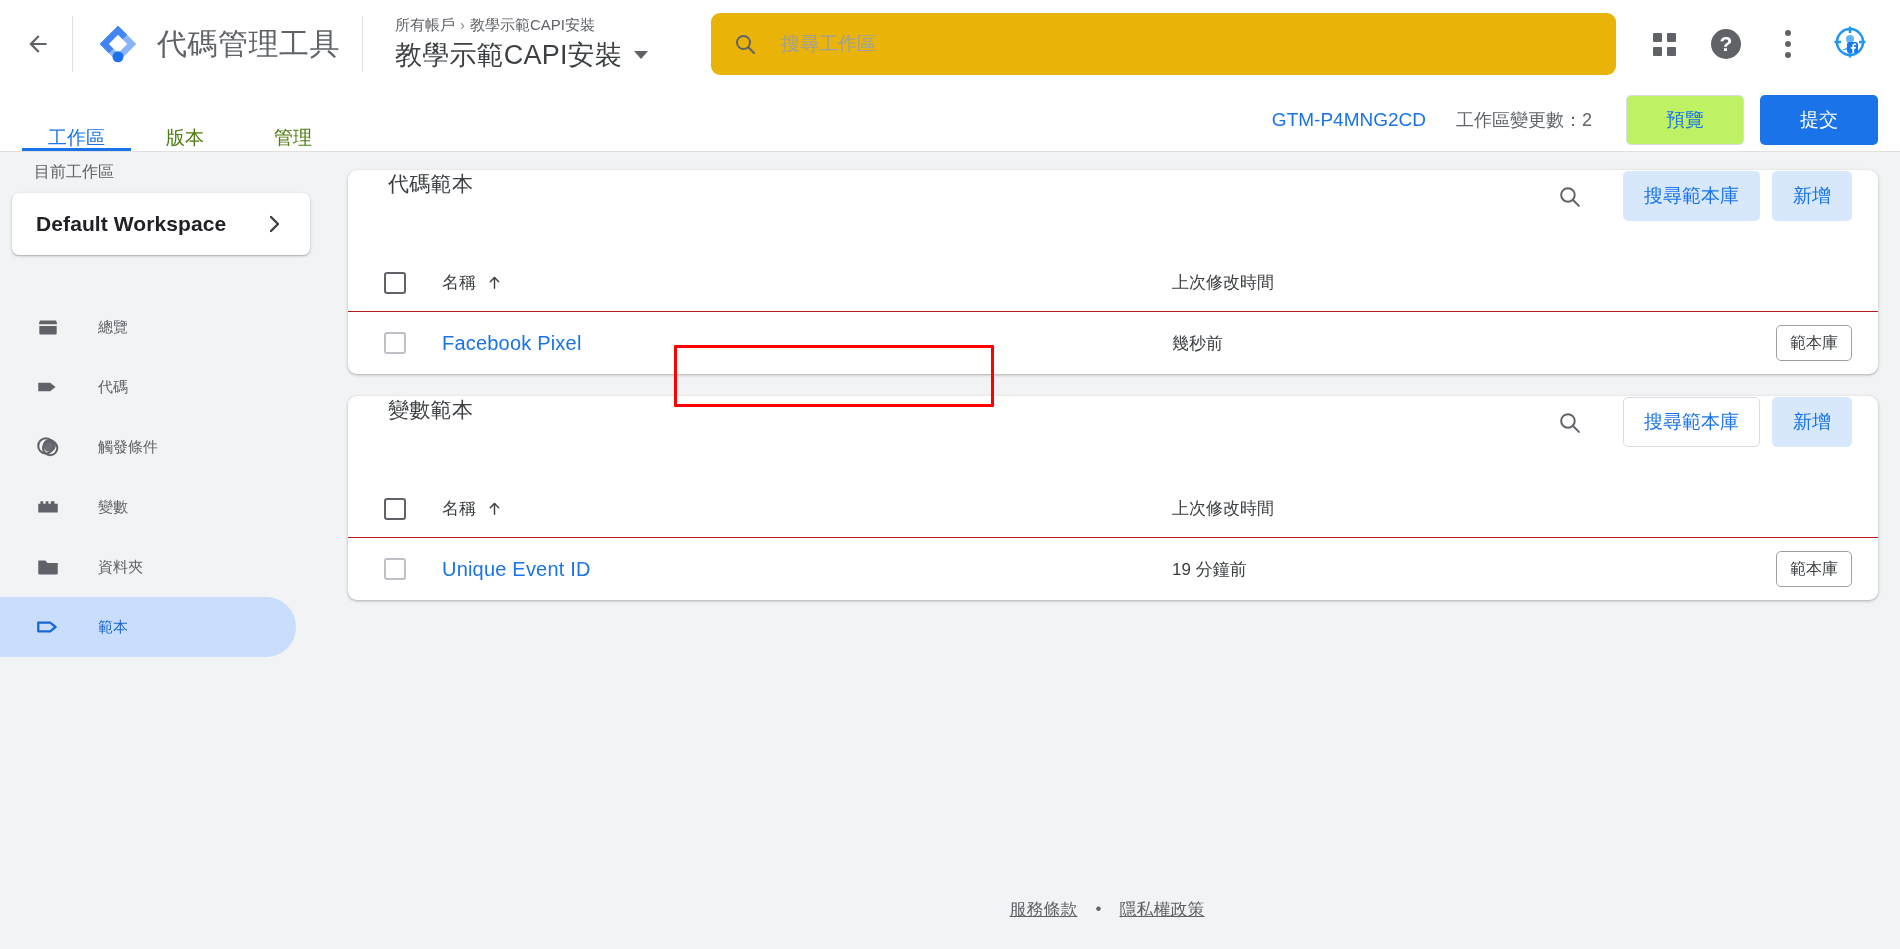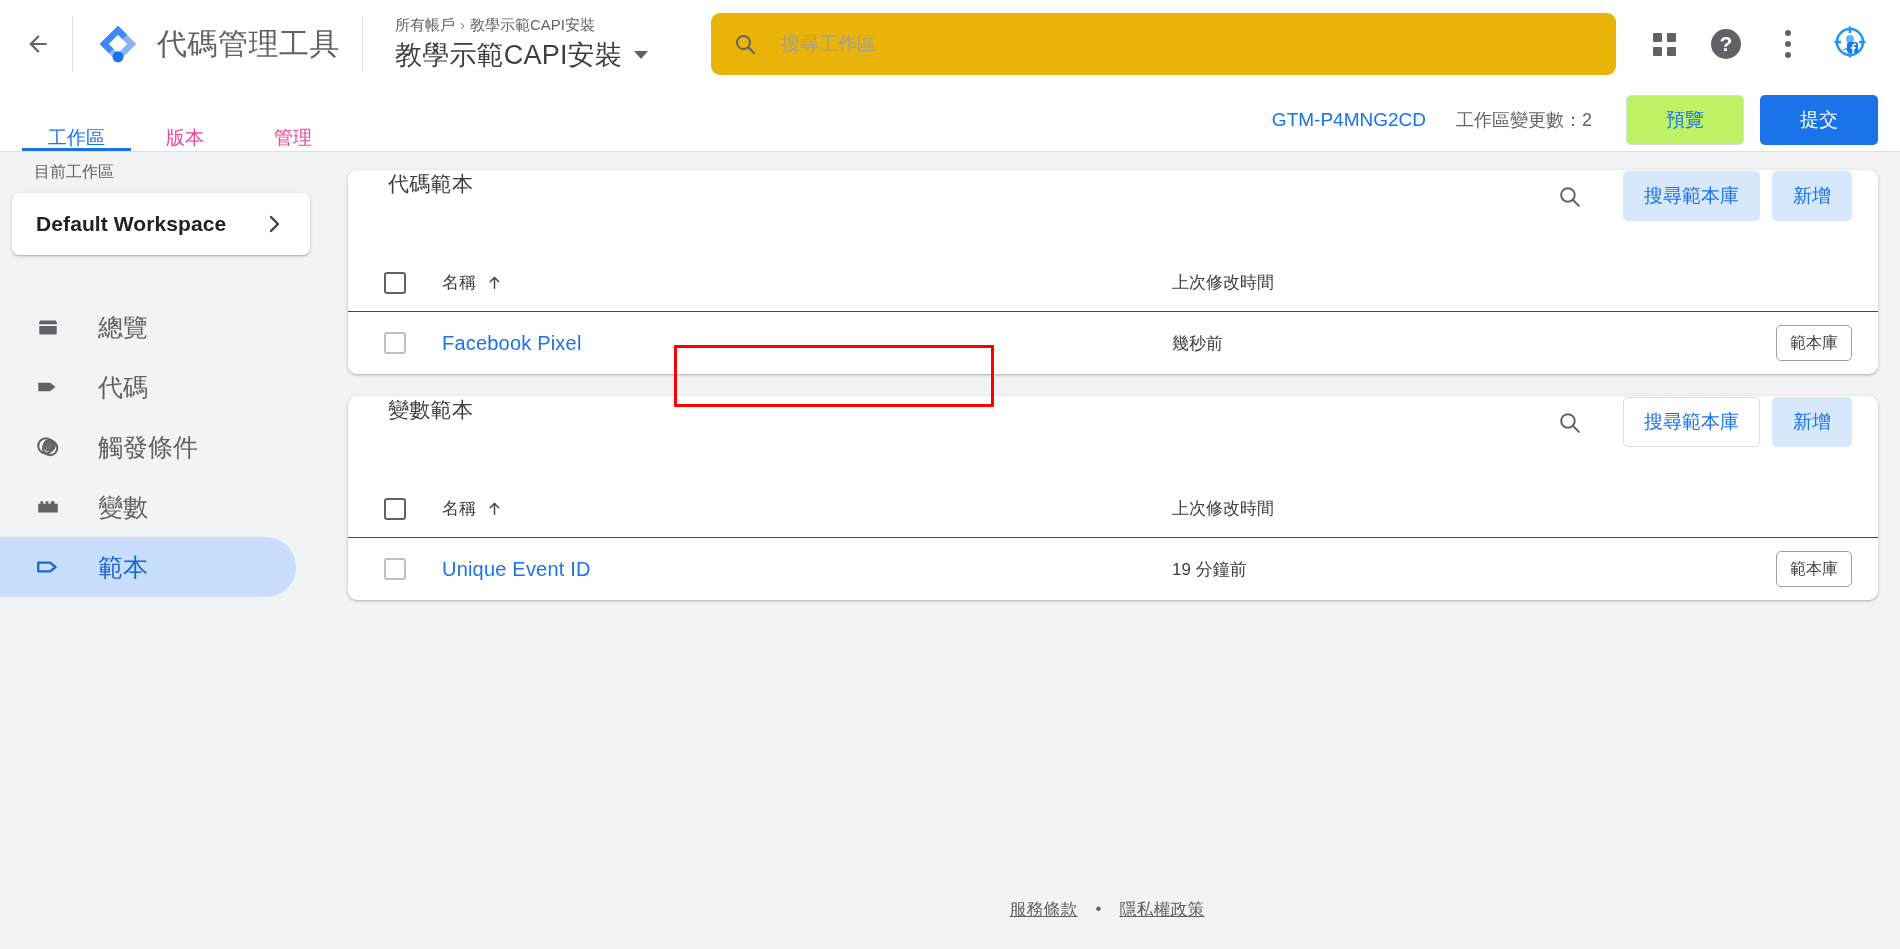--- a/index.html
+++ b/index.html
@@ -146,21 +146,21 @@
     align-items: stretch;
     border-bottom: 1px solid #e0e0e0;
     padding-left: 22px;
     padding-right: 22px;
   }
   .tabs { display: flex; align-items: flex-end; }
   .tab {
     padding: 0 26px;
     display: flex; align-items: center; justify-content: center;
     font-size: 19px;
-    color: #ec4899;
+    color: #4d7c0f;
     cursor: pointer;
     position: relative;
     min-width: 108px;
   }
   .tab.active { color: #1a73e8; }
   .tab.active::after {
     content: "";
     position: absolute;
     left: 0; right: 0; bottom: 0;
     height: 3px;
@@ -269,21 +269,21 @@
     cursor: pointer;
     margin-right: 34px;
     color: #5f6368;
   }
   .nav-item .nav-ico {
     width: 28px; height: 28px;
     display: flex; align-items: center; justify-content: center;
     flex: 0 0 28px;
   }
   .nav-item .nav-txt {
-    font-size: 25px;
+    font-size: 15px;
     margin-left: 36px;
     white-space: nowrap;
   }
   .nav-item.active {
     background: #c9ddfc;
     color: #1967d2;
   }
   .nav-item.active .nav-txt { color: #1967d2; }
 
   
@@ -593,20 +593,28 @@
 
       <div class="nav-item">
         <span class="nav-ico">
           <svg width="26" height="26" viewBox="0 0 24 24" fill="currentColor">
               <path d="M3 9h2V6.6h2.6V9h2.2V6.6h2.6V9h2.2V6.6H18V9h3v8H3z"></path>
             </svg>
         </span>
         <span class="nav-txt">變數</span>
       </div>
 
+      <div class="nav-item">
+        <span class="nav-ico">
+          <svg width="26" height="26" viewBox="0 0 24 24" fill="currentColor">
+              <path d="M3 6h6.5l2 2.2H21V18a1 1 0 0 1-1 1H4a1 1 0 0 1-1-1z"></path>
+            </svg>
+        </span>
+        <span class="nav-txt">資料夾</span>
+      </div>
 
       <div class="nav-item active">
         <span class="nav-ico">
           <svg width="26" height="26" viewBox="0 0 24 24" fill="none" stroke="currentColor" stroke-width="2.1" stroke-linejoin="round">
               <path d="M3 8h11l5 4-5 4H3z"></path>
             </svg>
         </span>
         <span class="nav-txt">範本</span>
       </div>
 

